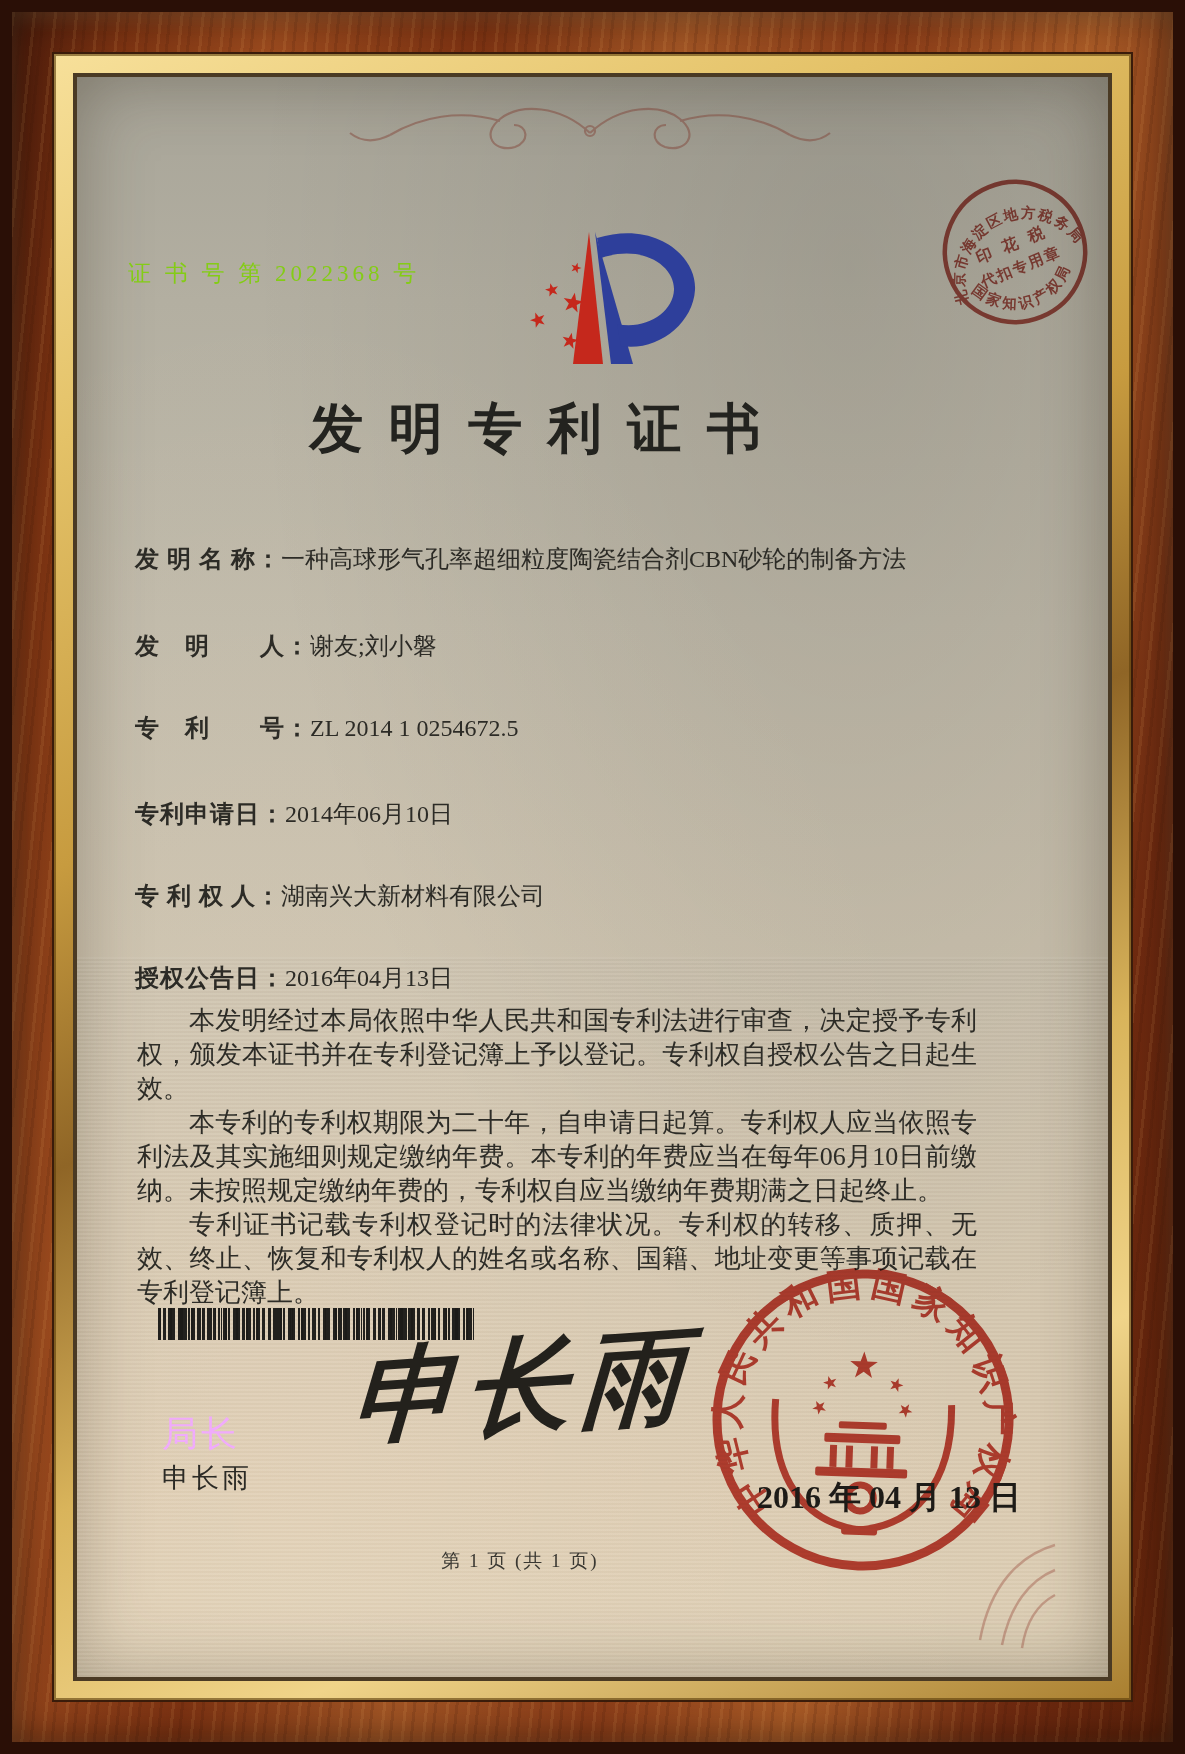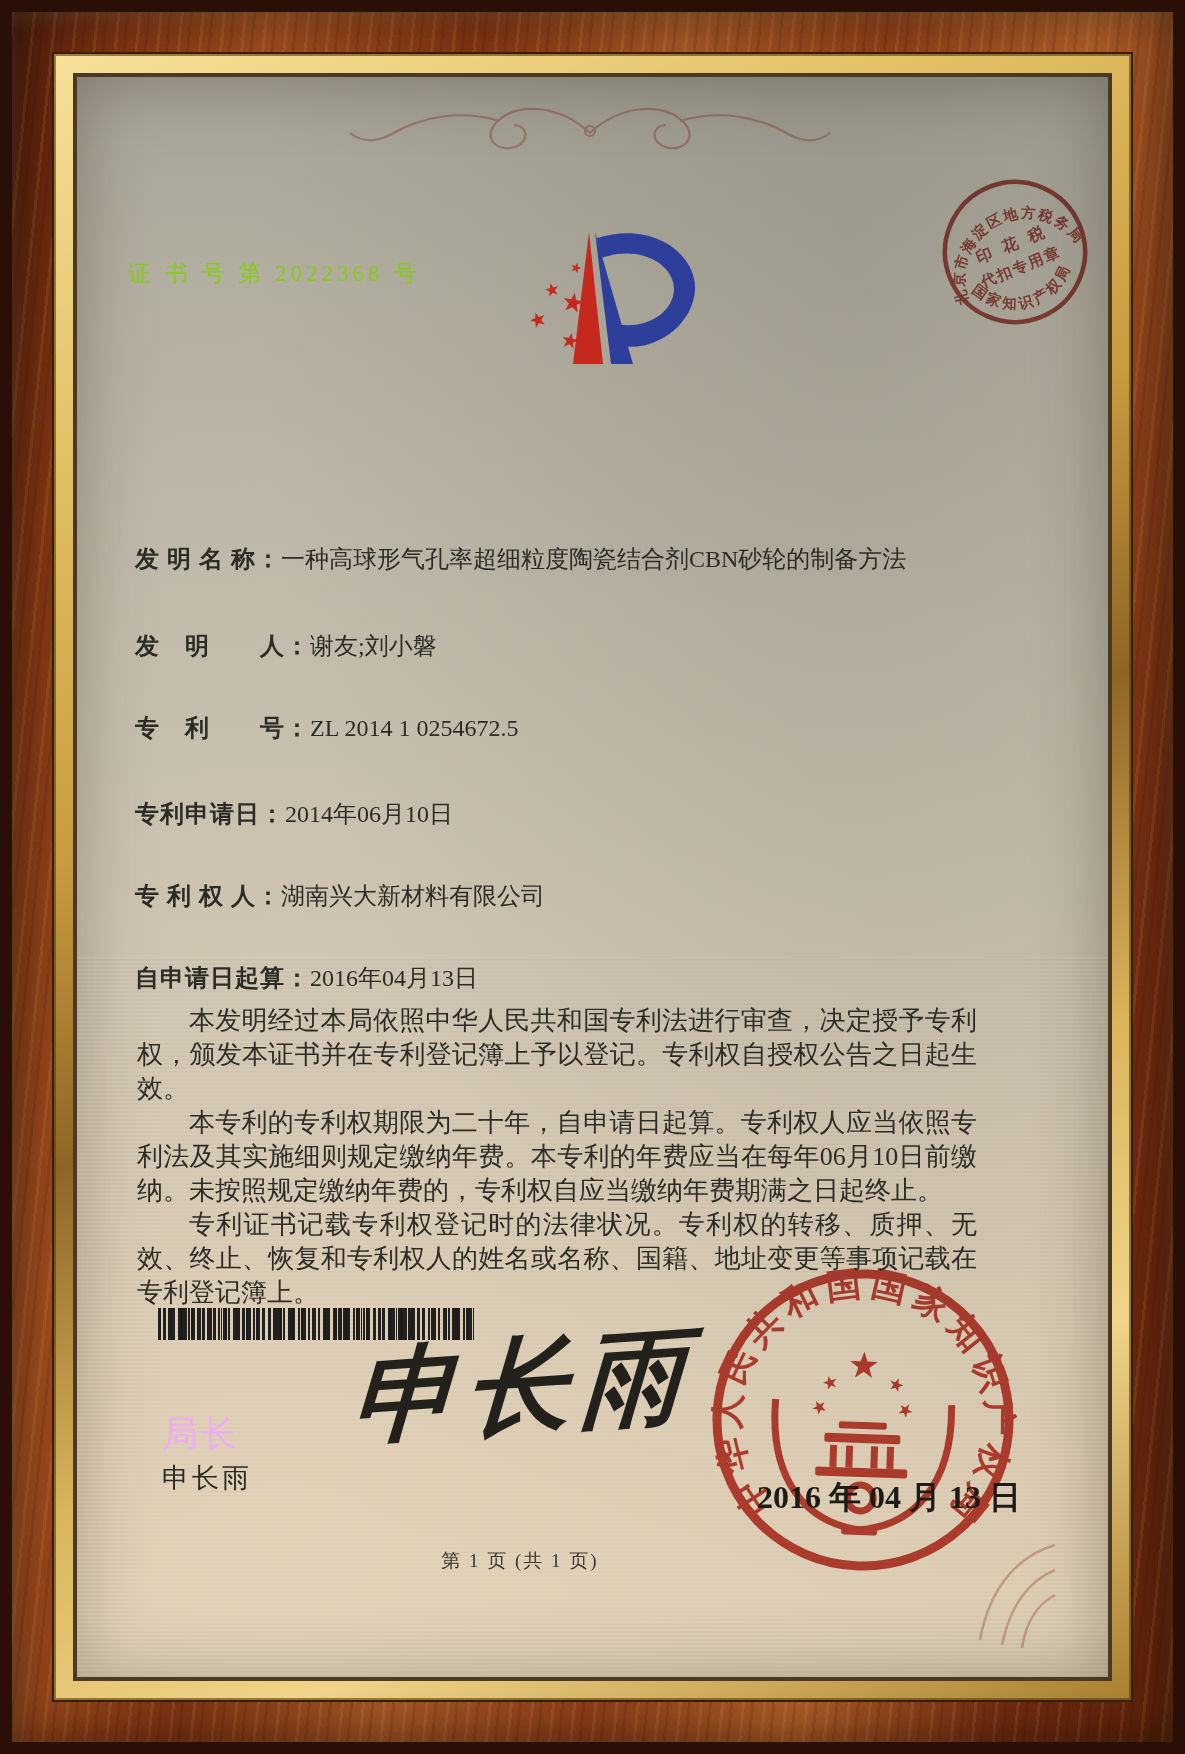--- a/index.html
+++ b/index.html
@@ -97,27 +97,28 @@
     </g>
     <g fill="#c5281c">
       <use href="#star" transform="translate(51,40) scale(0.55) rotate(18)"></use>
       <use href="#star" transform="translate(27,62) scale(0.70) rotate(-14)"></use>
       <use href="#star" transform="translate(48,75) scale(1.05) rotate(10)"></use>
       <use href="#star" transform="translate(13,92) scale(0.80) rotate(-20)"></use>
       <use href="#star" transform="translate(45,113) scale(0.85) rotate(12)"></use>
     </g>
   </svg>
 
+  <div class="title">发 明 专 利 证 书</div>
 
   <div class="row r0"><span class="lab">发 明 名 称：</span><span class="val">一种高球形气孔率超细粒度陶瓷结合剂CBN砂轮的制备方法</span></div>
   <div class="row r1"><span class="lab">发　明　　人：</span><span class="val">谢友;刘小磐</span></div>
   <div class="row r2"><span class="lab">专　利　　号：</span><span class="val">ZL 2014 1 0254672.5</span></div>
   <div class="row r3"><span class="lab">专利申请日：</span><span class="val">2014年06月10日</span></div>
   <div class="row r4"><span class="lab">专 利 权 人：</span><span class="val">湖南兴大新材料有限公司</span></div>
-  <div class="row r5"><span class="lab">自申请日起算：</span><span class="val">2016年04月13日</span></div>
+  <div class="row r5"><span class="lab">授权公告日：</span><span class="val">2016年04月13日</span></div>
 
   <div class="body-text">
     <p>本发明经过本局依照中华人民共和国专利法进行审查，决定授予专利权，颁发本证书并在专利登记簿上予以登记。专利权自授权公告之日起生效。</p>
     <p>本专利的专利权期限为二十年，自申请日起算。专利权人应当依照专利法及其实施细则规定缴纳年费。本专利的年费应当在每年06月10日前缴纳。未按照规定缴纳年费的，专利权自应当缴纳年费期满之日起终止。</p>
     <p>专利证书记载专利权登记时的法律状况。专利权的转移、质押、无效、终止、恢复和专利权人的姓名或名称、国籍、地址变更等事项记载在专利登记簿上。</p>
   </div>
 
   <div class="barcode"></div>
 
   <div class="director-label">局长</div>

